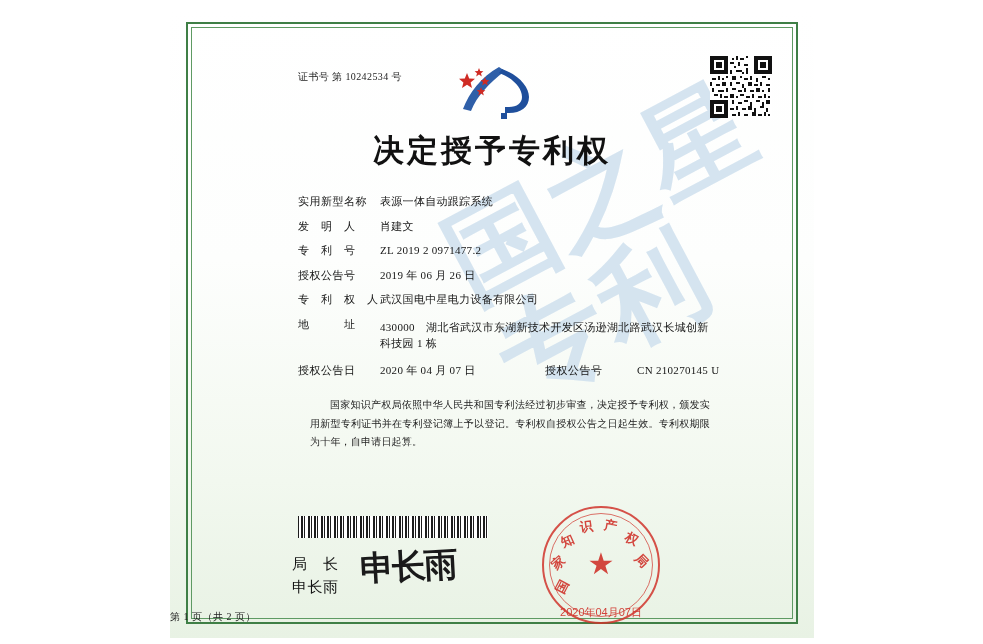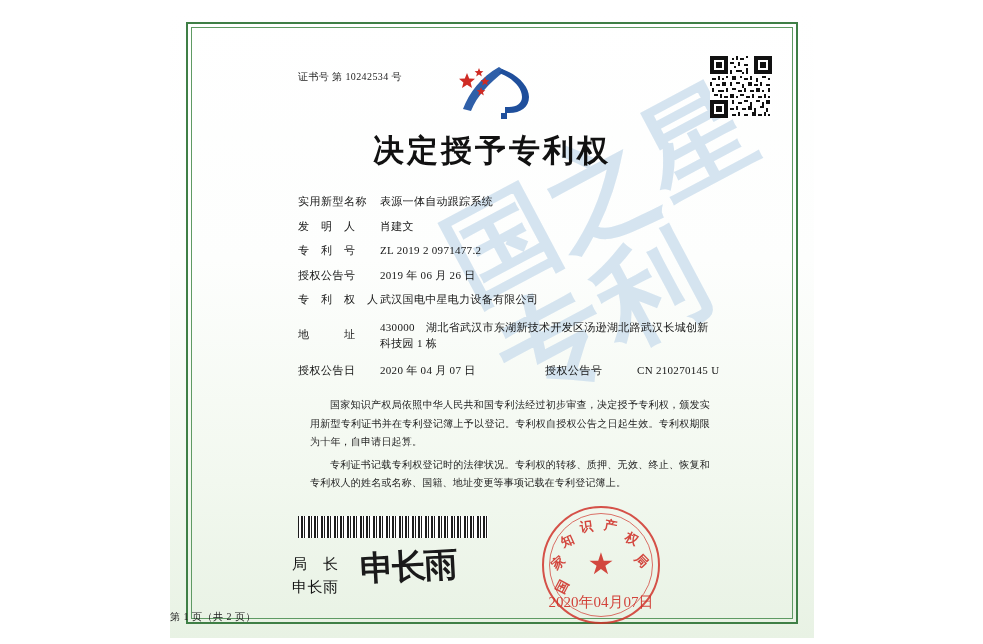--- a/index.html
+++ b/index.html
@@ -113,21 +113,21 @@
     position: absolute;
     left: 128px;
     top: 188px;
     width: 420px;
     font-size: 11px;
     color: #161616;
     line-height: 1.05;
   }
   .field-row {
     display: flex;
-    align-items: center;
+    align-items: flex-start;
     margin-bottom: 13px;
   }
   .field-label {
     width: 82px;
     flex: 0 0 82px;
     letter-spacing: 0.5px;
   }
   .field-value {
     flex: 1 1 auto;
     letter-spacing: 0.3px;
@@ -235,27 +235,27 @@
     position: absolute;
     color: #d0342c;
     font-size: 13px;
     font-weight: bold;
     opacity: 0.9;
     font-family: "DejaVu Serif", serif;
   }
   .seal-date {
     position: absolute;
     left: 50%;
-    bottom: 12px;
+    bottom: 4px;
     transform: translateX(-50%);
     color: #d0342c;
-    font-size: 15px;
+    font-size: 11px;
     opacity: 0.92;
     white-space: nowrap;
-    font-family: Liberation Serif, serif;
+    font-family: Liberation Sans, sans-serif;
   }
   .page-footer {
     position: absolute;
     left: 0;
     bottom: 14px;
     width: 644px;
     font-size: 10px;
     color: #1c1c1c;
     letter-spacing: 0.5px;
   }
@@ -412,21 +412,20 @@
         <div class="field-row two-col">
           <div class="field-label">授权公告日</div>
           <div class="field-value">2020 年 04 月 07 日</div>
           <div class="field-label2">授权公告号</div>
           <div class="field-value">CN 210270145 U</div>
         </div>
       </div>
 
       <div class="paragraphs">
         <p>国家知识产权局依照中华人民共和国专利法经过初步审查，决定授予专利权，颁发实用新型专利证书并在专利登记簿上予以登记。专利权自授权公告之日起生效。专利权期限为十年，自申请日起算。</p>
-        <p>专利证书记载专利权登记时的法律状况。专利权的转移、质押、无效、终止、恢复和专利权人的姓名或名称、国籍、地址变更等事项记载在专利登记簿上。</p>
       </div>
 
       <div class="barcode"></div>
 
       <div class="director-block">
         <div>局　长</div>
         <div>申长雨</div>
       </div>
 
       <div class="signature">申长雨</div>

